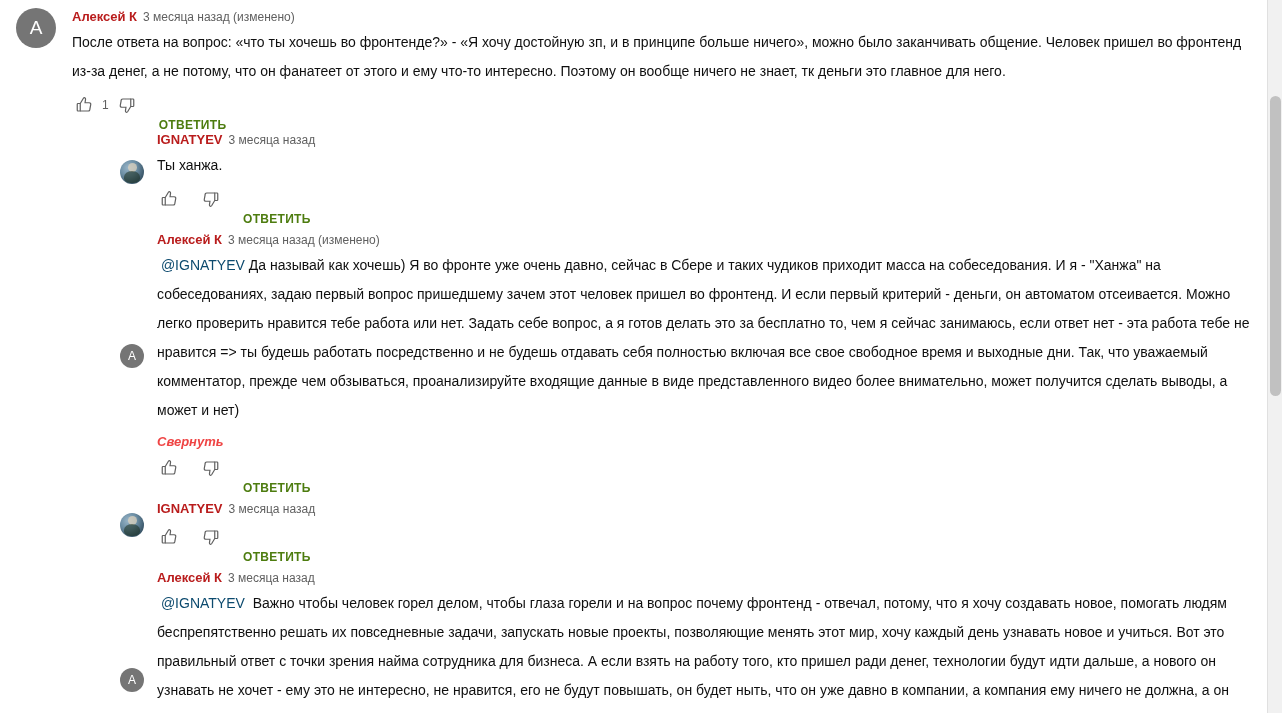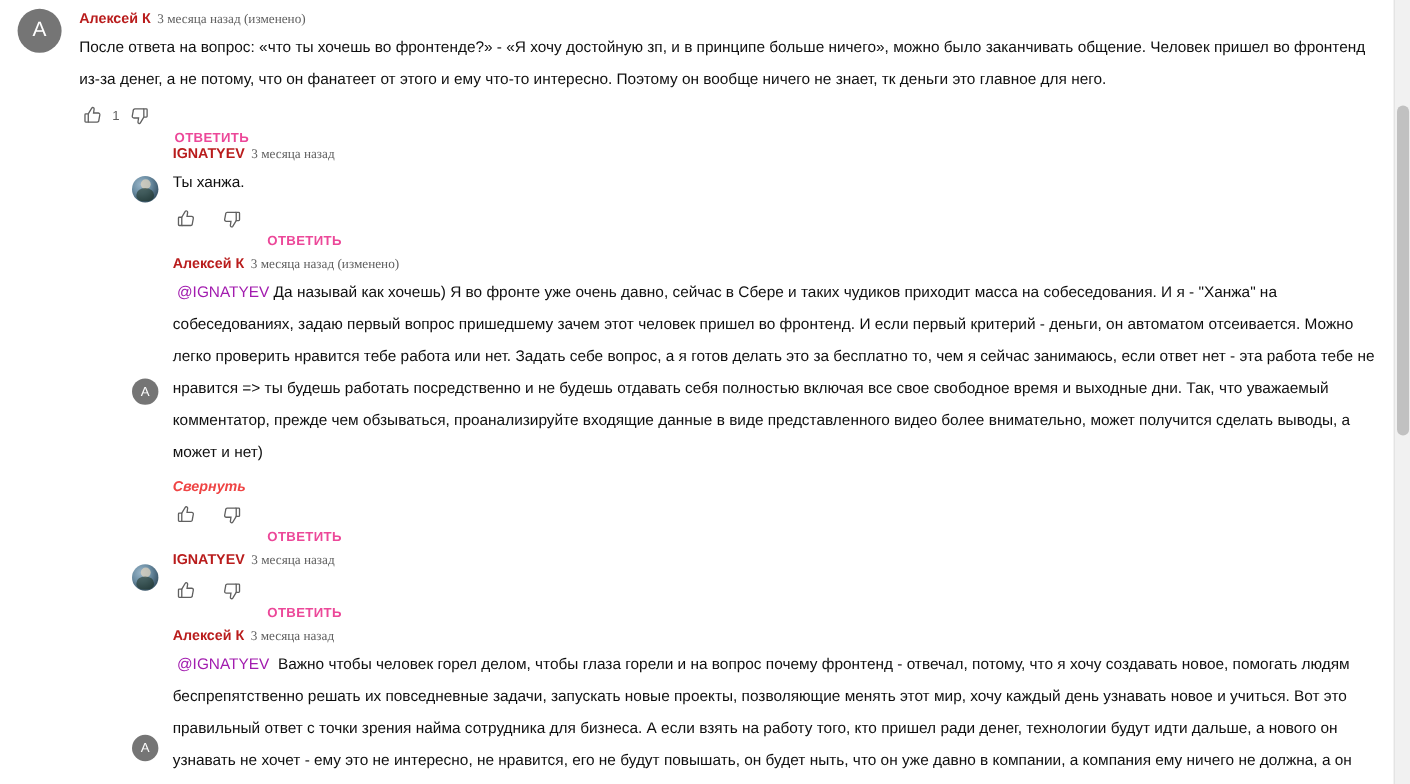--- a/index.html
+++ b/index.html
@@ -97,31 +97,30 @@
   .author {
     font-size: 13px;
     font-weight: bold;
     color: #b91c1c;
     white-space: nowrap;
   }
   .timestamp {
     font-size: 12px;
     color: #606060;
     white-space: nowrap;
-    font-family: Liberation Serif, serif;
   }
 
   .text {
     font-size: 14px;
     line-height: 29px;
     color: #0f0f0f;
     white-space: pre-wrap;
     word-wrap: break-word;
   }
-  .mention { color: #a21caf; }
+  .mention { color: #0c4a6e; }
 
   .collapse-link {
     display: inline-block;
     margin-top: 9px;
     font-size: 13px;
     font-weight: bold;
     color: #ef4444;
     cursor: pointer;
     font-style: italic;
   }
@@ -143,21 +142,21 @@
     font-size: 12px;
     color: #606060;
     margin-left: 6px;
     margin-right: 6px;
     min-width: 6px;
   }
   .reply-btn {
     margin-left: 18px;
     font-size: 12px;
     font-weight: bold;
-    color: #ec4899;
+    color: #4d7c0f;
     letter-spacing: .3px;
     cursor: pointer;
     padding: 0 2px;
     margin-top: 40px;
   }
 
   .replies-toggle {
     display: flex;
     align-items: center;
     margin-top: 10px;

